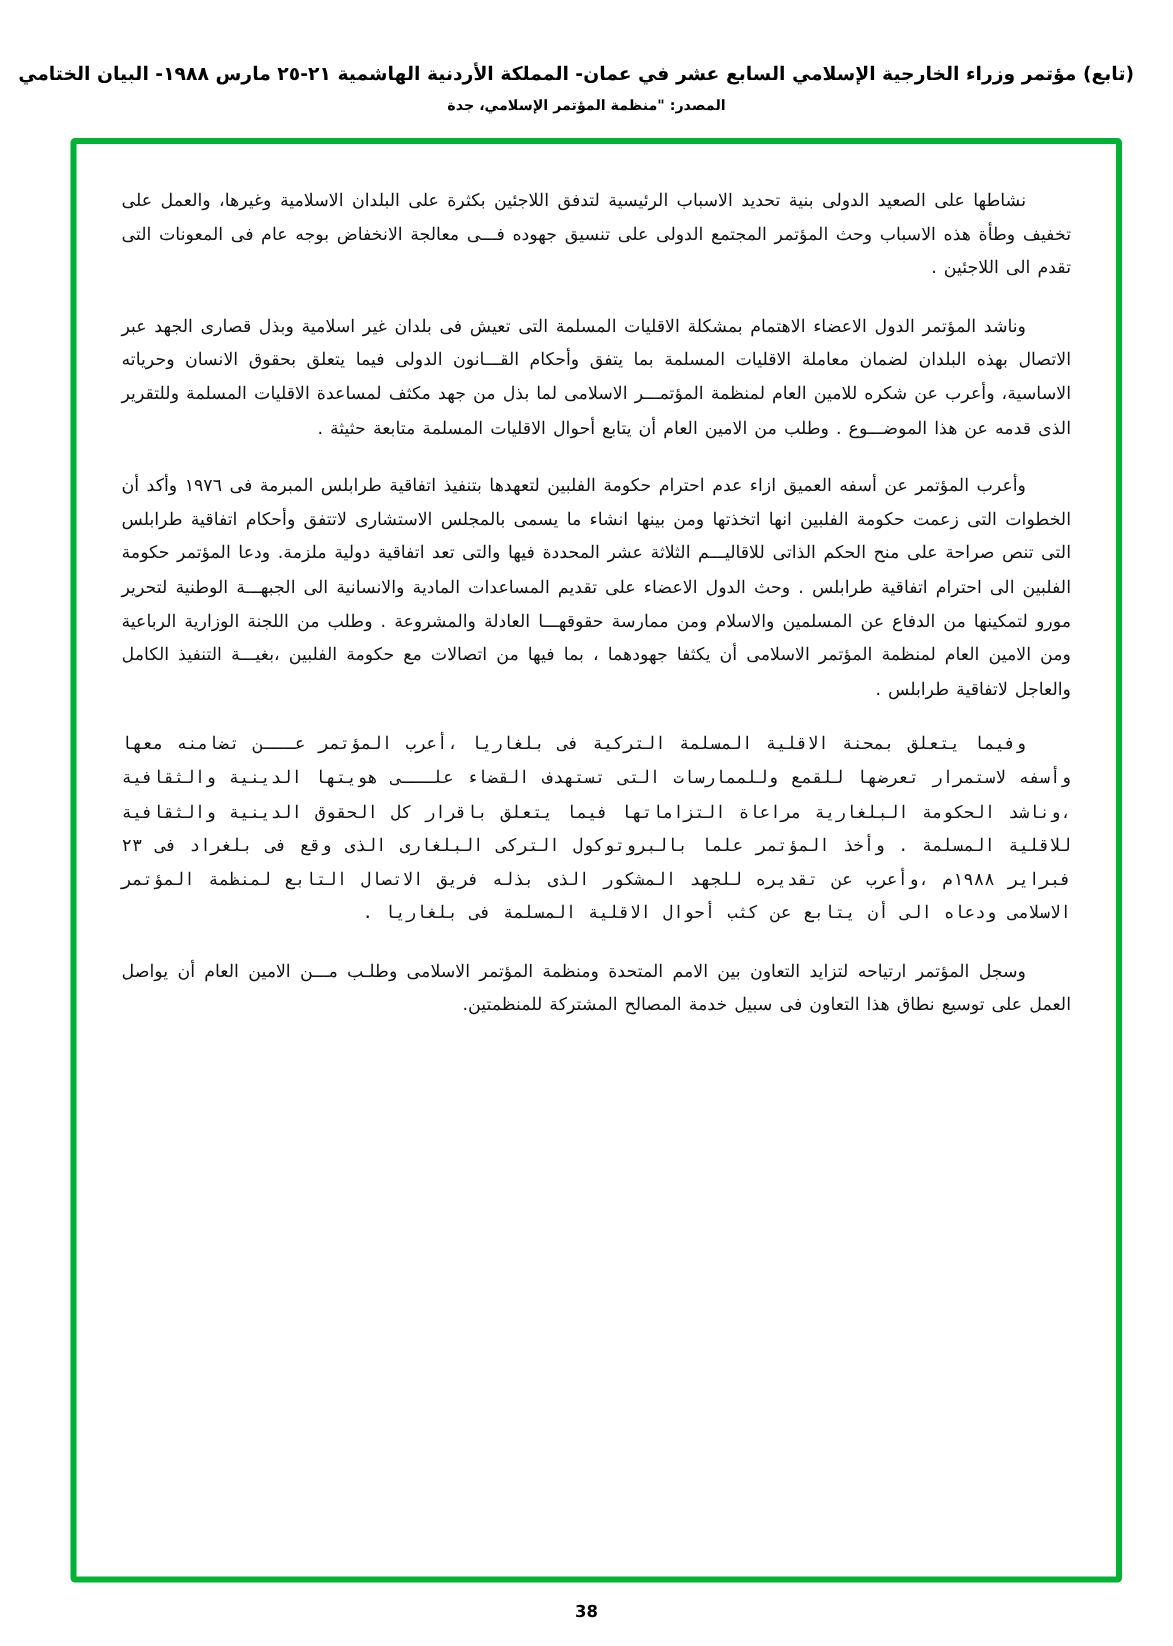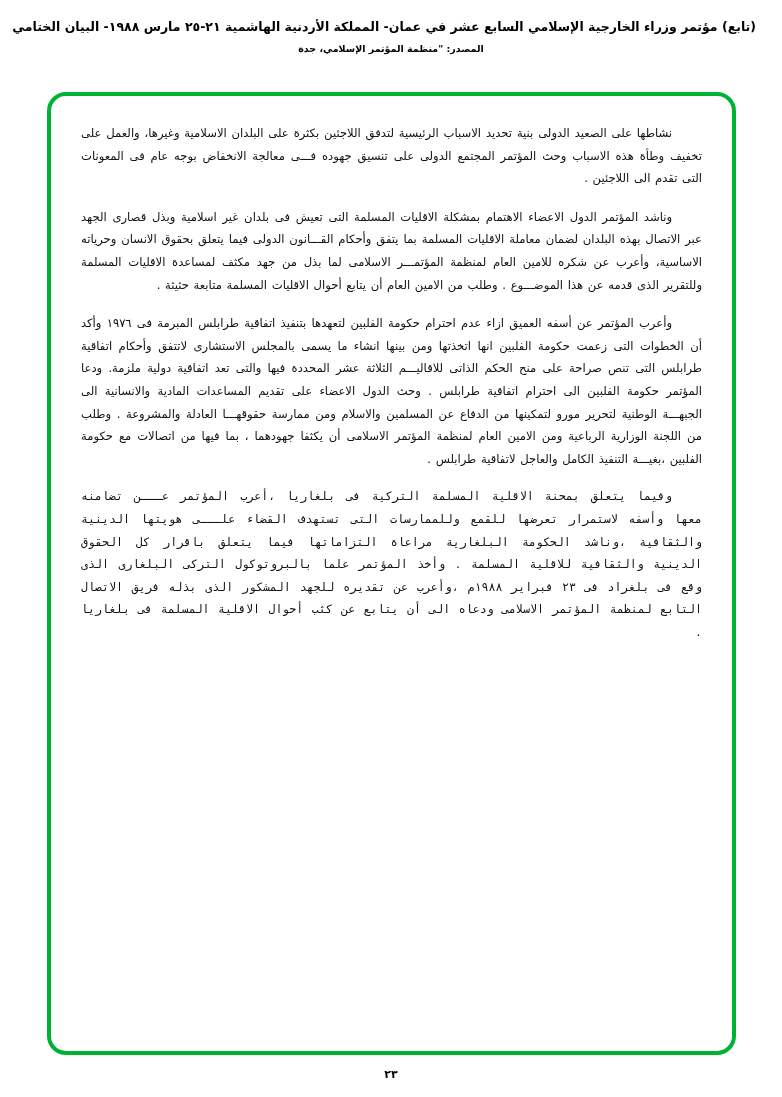--- a/index.html
+++ b/index.html
@@ -16,21 +16,21 @@
     overflow: hidden;
   }
   .page {
     width: 782px;
     height: 1097px;
     position: relative;
     box-sizing: border-box;
     padding: 0;
   }
   .header {
-    padding: 18px 26px 0 26px;
+    padding: 40px 26px 0 26px;
     text-align: center;
   }
   .header-title {
     font-size: 12.5px;
     font-weight: bold;
     color: #000000;
     line-height: 1.5;
     letter-spacing: 0px;
     white-space: nowrap;
     direction: rtl;
@@ -38,25 +38,25 @@
   .header-source {
     font-size: 9.5px;
     font-weight: bold;
     color: #000000;
     margin-top: 6px;
     direction: rtl;
   }
   .frame {
     position: absolute;
     top: 92px;
-    right: 46px;
+    right: 34px;
     left: 47px;
     height: 963px;
     border: 4px solid #00b233;
-    border-radius: 19px;
+    border-radius: 3px;
     box-sizing: border-box;
     background: #ffffff;
   }
   .body-text {
     padding: 26px 30px 20px 30px;
     direction: rtl;
     text-align: justify;
     font-size: 11.6px;
     line-height: 1.95;
     color: #111111;
@@ -94,17 +94,18 @@
     <div class="header-title">(تابع) مؤتمر وزراء الخارجية الإسلامي السابع عشر في عمان- المملكة الأردنية الهاشمية ٢١-٢٥ مارس ١٩٨٨- البيان الختامي</div>
     <div class="header-source">المصدر: "منظمة المؤتمر الإسلامي، جدة</div>
   </div>
 
   <div class="frame">
     <div class="body-text">
       <p class="para">نشاطها على الصعيد الدولى بنية تحديد الاسباب الرئيسية لتدفق اللاجئين بكثرة على البلدان الاسلامية وغيرها، والعمل على تخفيف وطأة هذه الاسباب وحث المؤتمر المجتمع الدولى على تنسيق جهوده فـــى معالجة الانخفاض بوجه عام فى المعونات التى تقدم الى اللاجئين .</p>
       <p class="para">وناشد المؤتمر الدول الاعضاء الاهتمام بمشكلة الاقليات المسلمة التى تعيش فى بلدان غير اسلامية وبذل قصارى الجهد عبر الاتصال بهذه البلدان لضمان معاملة الاقليات المسلمة بما يتفق وأحكام القـــانون الدولى فيما يتعلق بحقوق الانسان وحرياته الاساسية، وأعرب عن شكره للامين العام لمنظمة المؤتمـــر الاسلامى لما بذل من جهد مكثف لمساعدة الاقليات المسلمة وللتقرير الذى قدمه عن هذا الموضـــوع . وطلب من الامين العام أن يتابع أحوال الاقليات المسلمة متابعة حثيثة .</p>
       <p class="para">وأعرب المؤتمر عن أسفه العميق ازاء عدم احترام حكومة الفلبين لتعهدها بتنفيذ اتفاقية طرابلس المبرمة فى ١٩٧٦ وأكد أن الخطوات التى زعمت حكومة الفلبين انها اتخذتها ومن بينها انشاء ما يسمى بالمجلس الاستشارى لاتتفق وأحكام اتفاقية طرابلس التى تنص صراحة على منح الحكم الذاتى للاقاليـــم الثلاثة عشر المحددة فيها والتى تعد اتفاقية دولية ملزمة. ودعا المؤتمر حكومة الفلبين الى احترام اتفاقية طرابلس . وحث الدول الاعضاء على تقديم المساعدات المادية والانسانية الى الجبهـــة الوطنية لتحرير مورو لتمكينها من الدفاع عن المسلمين والاسلام ومن ممارسة حقوقهـــا العادلة والمشروعة . وطلب من اللجنة الوزارية الرباعية ومن الامين العام لمنظمة المؤتمر الاسلامى أن يكثفا جهودهما ، بما فيها من اتصالات مع حكومة الفلبين ،بغيـــة التنفيذ الكامل والعاجل لاتفاقية طرابلس .</p>
       <p class="para p-tight">وفيما يتعلق بمحنة الاقلية المسلمة التركية فى بلغاريا ،أعرب المؤتمر عـــن تضامنه معها وأسفه لاستمرار تعرضها للقمع وللممارسات التى تستهدف القضاء علـــى هويتها الدينية والثقافية ،وناشد الحكومة البلغارية مراعاة التزاماتها فيما يتعلق باقرار كل الحقوق الدينية والثقافية للاقلية المسلمة . وأخذ المؤتمر علما بالبروتوكول التركى البلغارى الذى وقع فى بلغراد فى ٢٣ فبراير ١٩٨٨م ،وأعرب عن تقديره للجهد المشكور الذى بذله فريق الاتصال التابع لمنظمة المؤتمر الاسلامى ودعاه الى أن يتابع عن كثب أحوال الاقلية المسلمة فى بلغاريا .</p>
+      <p class="para para-last">وسجل المؤتمر ارتياحه لتزايد التعاون بين الامم المتحدة ومنظمة المؤتمر الاسلامى وطلـب مـــن الامين العام أن يواصل العمل على توسيع نطاق هذا التعاون فى سبيل خدمة المصالح المشتركة للمنظمتين.</p>
     </div>
   </div>
 
-  <div class="footer">٢٣</div>
+  <div class="footer">38</div>
 </div>
 
 </body></html>

